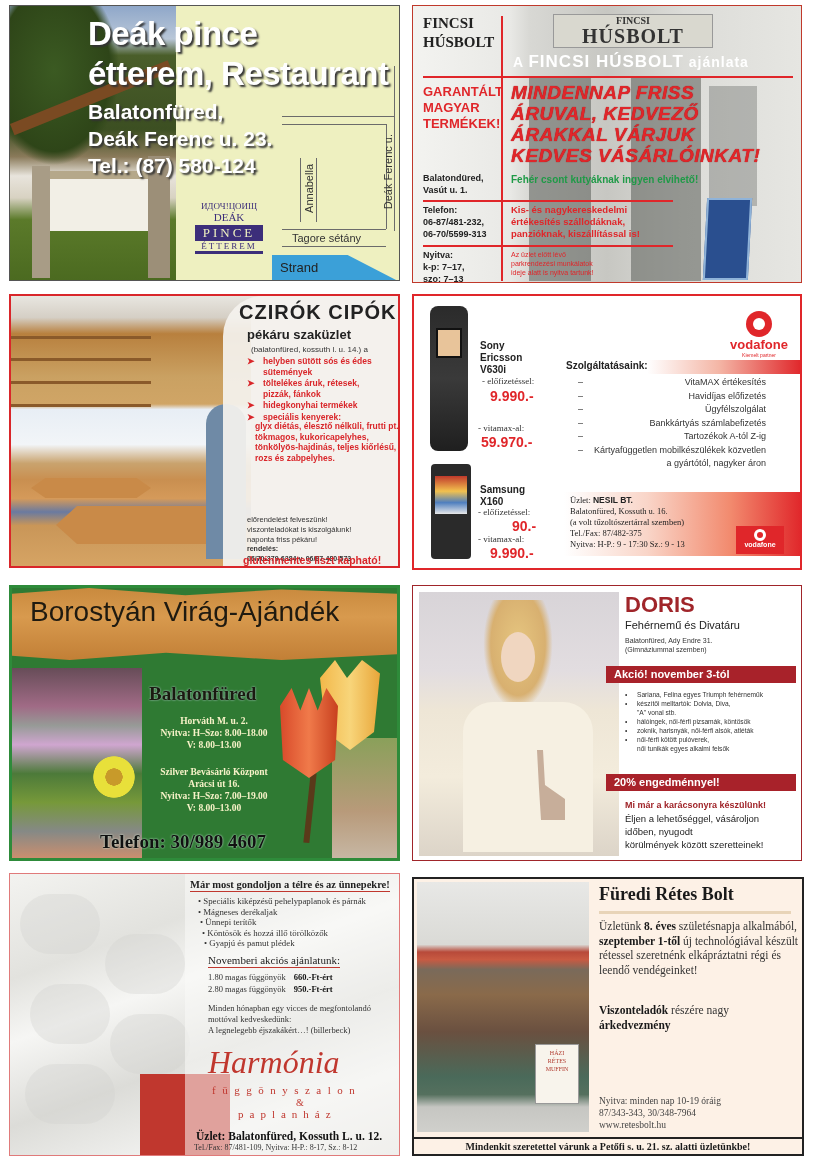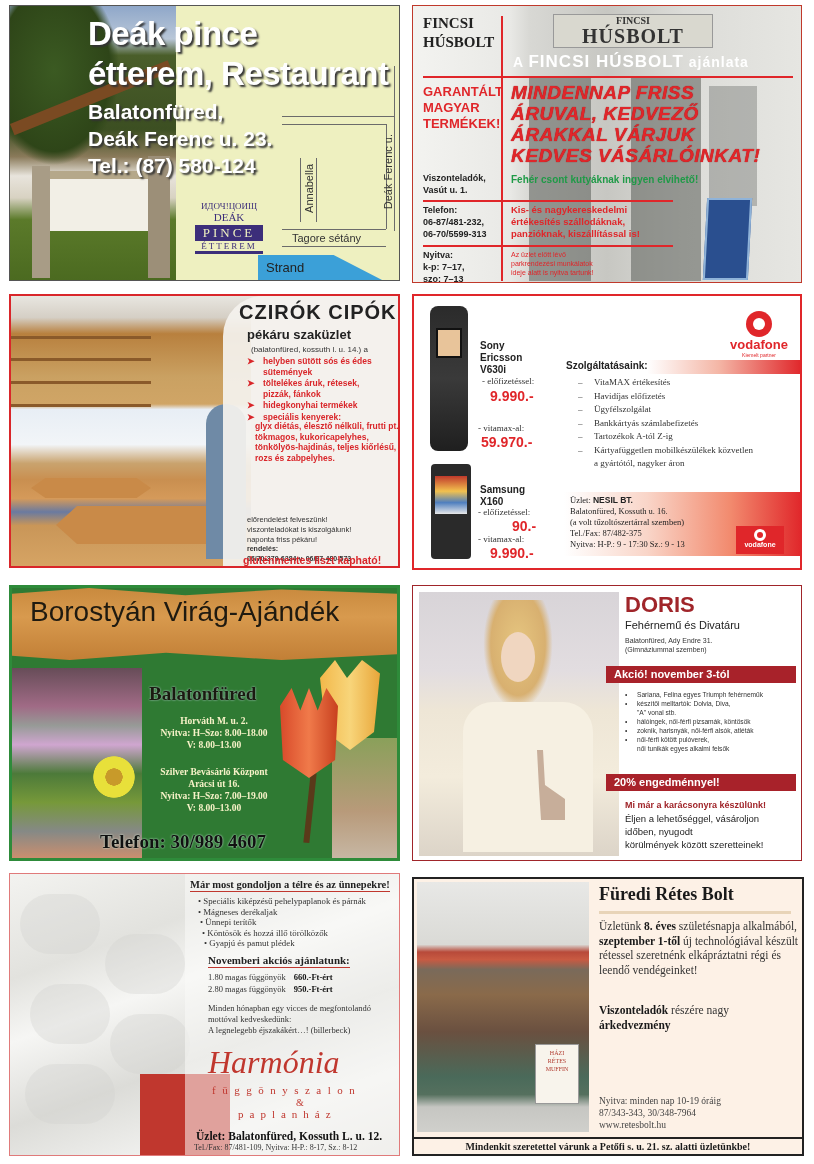--- a/index.html
+++ b/index.html
@@ -15,21 +15,21 @@
   #ad-deak .photo .beam { position:absolute; left:0; top:118px; width:170px; height:12px; background:#7a4a22; transform: rotate(-22deg); transform-origin: left top; }
   #ad-deak .photo .house { position:absolute; left:40px; top:165px; width:110px; height:60px; background:#f2efe6; border-top:8px solid #b5a88a; }
   #ad-deak .photo .pillar { position:absolute; left:22px; top:160px; width:18px; height:112px; background:#a89c86; }
   #ad-deak .photo .pillar2 { position:absolute; left:138px; top:150px; width:22px; height:122px; background:#9c8f78; }
   #ad-deak .map-line { position: absolute; background: #6b6b6b; }
   #ad-deak .title { position: absolute; left: 78px; top: 8px; color: #fff; font-weight: bold; font-size: 33px; line-height: 40px;
     text-shadow: 2px 2px 2px #333; letter-spacing: -0.5px; }
   #ad-deak .addr { position: absolute; left: 78px; top: 92px; color: #fff; font-weight: bold; font-size: 21px; line-height: 27px; text-shadow: 2px 2px 2px #333; }
   #ad-deak .street { position: absolute; color: #333; font-size: 11px; }
   #ad-deak .v { writing-mode: vertical-rl; transform: rotate(180deg); }
-  #ad-deak .strand { position: absolute; left: 248px; top: 249px; width: 126px; height: 26px; background: #3ba0d8;
+  #ad-deak .strand { position: absolute; left: 262px; top: 249px; width: 126px; height: 26px; background: #3ba0d8;
     border-top-left-radius: 0; clip-path: polygon(0 0, 60% 0, 100% 100%, 0 100%); color: #222; font-size: 13px; padding: 5px 0 0 8px; }
   #ad-deak .logo { position: absolute; left: 185px; top: 195px; width: 68px; text-align: center; }
   #ad-deak .logo .arc { color: #3c2e7a; font-size: 9px; font-family: "Liberation Serif", serif; }
   #ad-deak .logo .deak { color: #3c2e7a; font-family: "Liberation Serif", serif; font-size: 11px; }
   #ad-deak .logo .pince { background: #3c2e7a; color: #eef0c0; font-family: "Liberation Serif", serif; font-size: 13px; letter-spacing: 3px; margin-top: 2px; }
   #ad-deak .logo .etterem { color: #3c2e7a; font-family: "Liberation Serif", serif; font-size: 9px; letter-spacing: 2px; border-bottom: 3px solid #3c2e7a; }
 
   
   #ad-fincsi { left: 412px; top: 5px; width: 390px; height: 278px; border: 1px solid #c0392b;
     background: linear-gradient(90deg, #f3f3f0 0%, #e9e9e6 25%, #d8d8d4 30%, #c7c7c2 50%, #dcdcd8 70%, #e6e6e2 100%); }
@@ -83,21 +83,21 @@
   #ad-voda .lbl { position: absolute; left: 68px; font-size: 9px; color: #333; font-family: "Liberation Serif", serif; }
   #ad-voda .price { position: absolute; font-weight: bold; font-size: 14px; color: #e0262a; }
   #ad-voda .logo { position: absolute; left: 312px; top: 15px; width: 66px; text-align: center; }
   #ad-voda .logo .ring { width: 26px; height: 26px; border-radius: 50%; background: #e0262a; margin: 0 auto; position: relative; }
   #ad-voda .logo .ring::after { content: ""; position: absolute; left: 7px; top: 7px; width: 12px; height: 12px; border-radius: 50%; background: #fff; }
   #ad-voda .logo .word { color: #e0262a; font-weight: bold; font-size: 13px; }
   #ad-voda .logo .partner { color: #e0262a; font-size: 5px; }
   #ad-voda .services-head { position: absolute; left: 150px; top: 64px; width: 238px; height: 14px; font-weight: bold; font-size: 10px; color: #222;
     background: linear-gradient(90deg, #fff 0%, #fff 35%, #f4b6a6 65%, #e0262a 100%); padding-left: 2px; }
   #ad-voda .services { position: absolute; left: 164px; top: 80px; list-style: none; }
-  #ad-voda .services li { font-size: 9px; line-height: 13.5px; color: #333; font-family: Liberation Serif, serif; padding-left: 16px; position: relative; }
+  #ad-voda .services li { font-size: 9px; line-height: 13.5px; color: #333; font-family: Liberation Sans, sans-serif; padding-left: 16px; position: relative; text-align: right; }
   #ad-voda .services li::before { content: "–"; position: absolute; left: 0; }
   #ad-voda .services li.cont::before { content: ""; }
   #ad-voda .shop { position: absolute; left: 150px; top: 196px; width: 238px; height: 64px;
     background: linear-gradient(90deg, #fff 0%, #f9d5c8 35%, #f28a6e 70%, #e0262a 100%); padding: 3px 0 0 6px; }
   #ad-voda .shop div { font-size: 8.5px; line-height: 11px; color: #222; font-family: "Liberation Serif", serif; }
   #ad-voda .shop b { font-family: "Liberation Sans", sans-serif; }
   #ad-voda .badge { position: absolute; left: 322px; top: 230px; width: 48px; height: 28px; background: #e0262a; text-align: center; }
   #ad-voda .badge .ring { width: 12px; height: 12px; border-radius: 50%; background: #fff; margin: 3px auto 0; position: relative; }
   #ad-voda .badge .ring::after { content: ""; position: absolute; left: 3px; top: 3px; width: 6px; height: 6px; border-radius: 50%; background: #e0262a; }
   #ad-voda .badge .word { color: #fff; font-size: 7px; font-weight: bold; }
@@ -144,21 +144,21 @@
   
   #ad-harm { left: 9px; top: 873px; width: 391px; height: 283px; border: 1px solid #e07a7a;
     background: linear-gradient(160deg, #f3f3f0 0%, #e2e2de 25%, #f6f6f4 40%, #dcdcd8 60%, #f2f2f0 80%, #e4e2de 100%); }
   #ad-harm .quilt { position:absolute; background: rgba(210,210,205,.35); border-radius: 30px; }
   #ad-harm .redcloth { position:absolute; left: 130px; top: 200px; width: 90px; height: 82px; background: #c0372e; }
   #ad-harm .panel { position: absolute; left: 175px; top: 0; width: 216px; height: 100%; background: rgba(250,250,248,.55); }
   #ad-harm .head { position: absolute; left: 180px; top: 5px; font-family: "Liberation Serif", serif; font-weight: bold; font-size: 10.5px; color: #222;
     border-bottom: 1px solid #c0372e; padding-bottom: 1px; }
   #ad-harm ul { position: absolute; list-style: none; top: 22px; left: 188px; }
   #ad-harm li { font-family: "Liberation Serif", serif; font-size: 8.8px; line-height: 10.6px; color: #333; }
-  #ad-harm .nov { position: absolute; left: 198px; top: 80px; font-family: "Liberation Serif", serif; font-weight: bold; font-size: 11px; color: #222;
+  #ad-harm .nov { position: absolute; left: 198px; top: 80px; font-family: "Liberation Serif", serif; font-weight: normal; font-size: 11px; color: #222;
     border-bottom: 1px solid #c0372e; padding-bottom: 1px; }
   #ad-harm .row { position: absolute; left: 198px; font-family: "Liberation Serif", serif; font-size: 8.5px; color: #333; }
   #ad-harm .row b { margin-left: 8px; color: #111; }
   #ad-harm .motto { position: absolute; left: 198px; top: 129px; font-family: "Liberation Serif", serif; font-size: 8.5px; line-height: 11px; color: #333; width: 190px; }
   #ad-harm .script { position: absolute; left: 198px; top: 170px; font-family: "Liberation Serif", serif; font-style: italic; font-size: 32px; color: #c0372e; }
   #ad-harm .tag1 { position: absolute; left: 202px; top: 210px; font-family: "Liberation Serif", serif; font-size: 11px; color: #c0372e; letter-spacing: 6.5px; }
   #ad-harm .amp { position: absolute; left: 286px; top: 223px; font-family: "Liberation Serif", serif; font-size: 10px; color: #c0372e; }
   #ad-harm .tag2 { position: absolute; left: 228px; top: 234px; font-family: "Liberation Serif", serif; font-size: 11px; color: #c0372e; letter-spacing: 6px; }
   #ad-harm .shop { position: absolute; left: 186px; top: 256px; font-family: "Liberation Serif", serif; font-weight: bold; font-size: 11.5px; color: #111; }
   #ad-harm .hours { position: absolute; left: 184px; top: 269px; font-family: "Liberation Serif", serif; font-size: 8px; color: #333; }
@@ -245,21 +245,21 @@
     <div>TERMÉKEK!</div>
   </div>
   <div class="headline">
     <div>MINDENNAP FRISS</div>
     <div>ÁRUVAL, KEDVEZŐ</div>
     <div>ÁRAKKAL VÁRJUK</div>
     <div>KEDVES VÁSÁRLÓINKAT!</div>
   </div>
   <div class="green">Fehér csont kutyáknak ingyen elvihető!</div>
   <div class="info" style="top:166px;">
-    <div>Viszonteladók,</div>
+    <div>Balatondüred,</div>
     <div>Vasút u. 1.</div>
   </div>
   <div class="info" style="top:198px;">
     <div>Telefon:</div>
     <div>06-87/481-232,</div>
     <div>06-70/5599-313</div>
   </div>
   <div class="info" style="top:243px;">
     <div>Nyitva:</div>
     <div>k-p: 7–17,</div>

